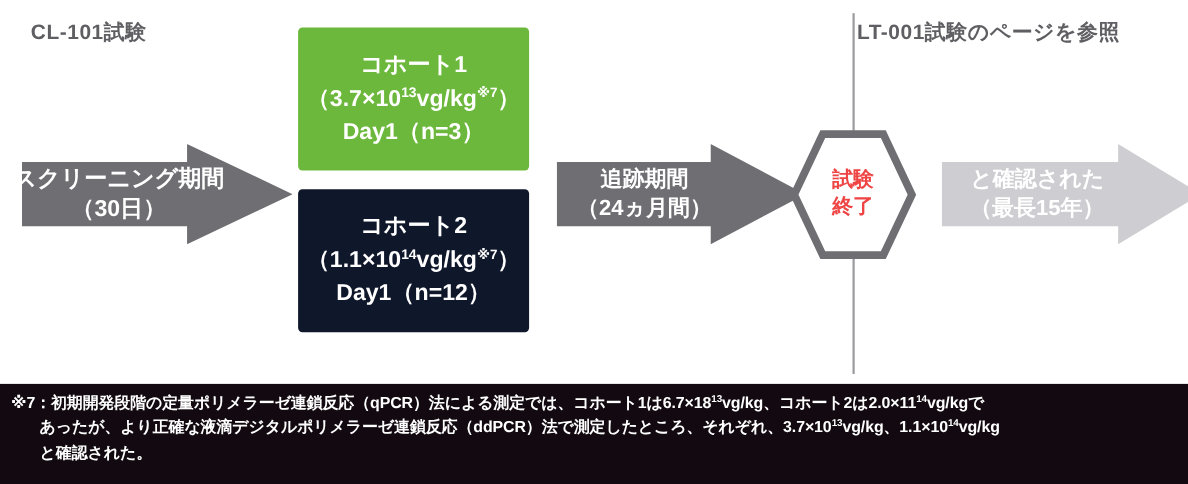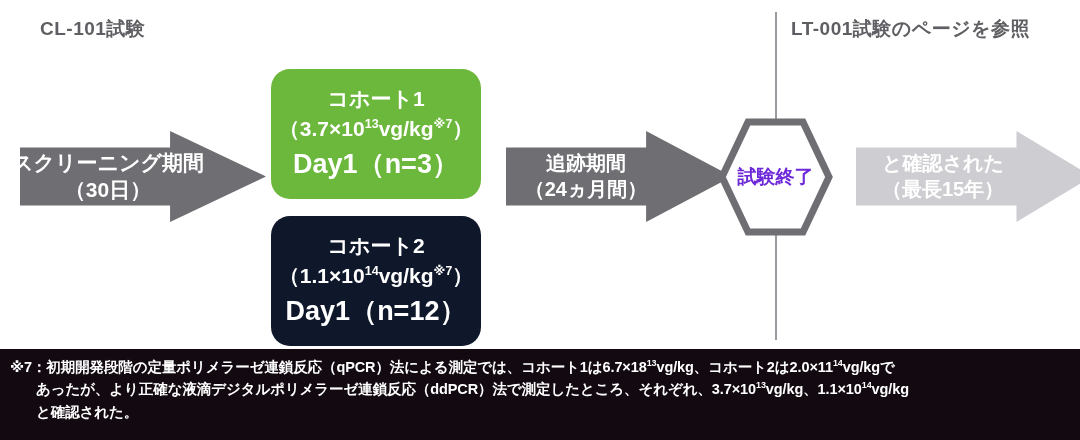--- a/index.html
+++ b/index.html
@@ -19,21 +19,20 @@
   }
 
   
   .study-label {
     position: absolute;
     font-weight: bold;
     font-size: 19px;
     color: #5e5e63;
     letter-spacing: 0.5px;
     white-space: nowrap;
-    margin-left: 12px;
   }
   #label-cl101 { left: 28px; top: 16px; }
   #label-lt001 { left: 779px; top: 16px; }
 
   
   #divider {
     position: absolute;
     left: 775px;
     top: 12px;
     width: 2px;
@@ -91,35 +90,34 @@
     padding-right: 62px;
   }
   #arrow-longterm .arrow-text { font-size: 20px; }
 
   
   .cohort-box {
     position: absolute;
     left: 271px;
     width: 210px;
     height: 130px;
-    border-radius: 19px;
+    border-radius: 4px;
     display: flex;
     flex-direction: column;
     align-items: center;
     justify-content: center;
     color: #ffffff;
     font-weight: bold;
     box-sizing: border-box;
-    margin-top: 44px;
   }
   #cohort-1 { top: 25px; background: #6cb83c; }
   #cohort-2 { top: 172px; background: #0f172a; }
   .cohort-title { font-size: 21px; line-height: 1.45; }
   .cohort-dose  { font-size: 21px; line-height: 1.45; white-space: nowrap; }
-  .cohort-day   { font-size: 27px; line-height: 1.45; white-space: nowrap; }
+  .cohort-day   { font-size: 21px; line-height: 1.45; white-space: nowrap; }
   .cohort-dose sup,
   .cohort-title sup {
     font-size: 0.6em;
     vertical-align: super;
     font-weight: bold;
   }
   .fn-mark { font-size: 0.58em; vertical-align: super; }
 
   
   #hexagon {
@@ -131,26 +129,26 @@
     z-index: 3;
   }
   #hexagon svg { display: block; }
   #hexagon .hex-text {
     position: absolute;
     left: 0;
     top: 0;
     width: 115px;
     height: 120px;
     display: flex;
-    flex-direction: row;
+    flex-direction: column;
     align-items: center;
     justify-content: center;
     font-weight: bold;
     font-size: 19px;
-    color: #6d28d9;
+    color: #ef4444;
     line-height: 1.3;
   }
 
   
   #footnote {
     position: absolute;
     left: 0;
     top: 349px;
     width: 1080px;
     height: 91px;

